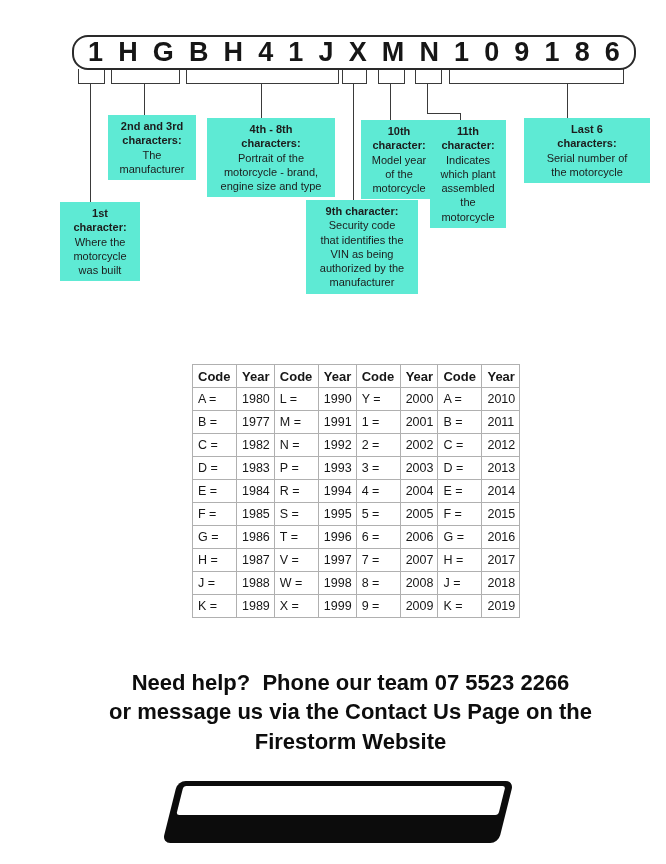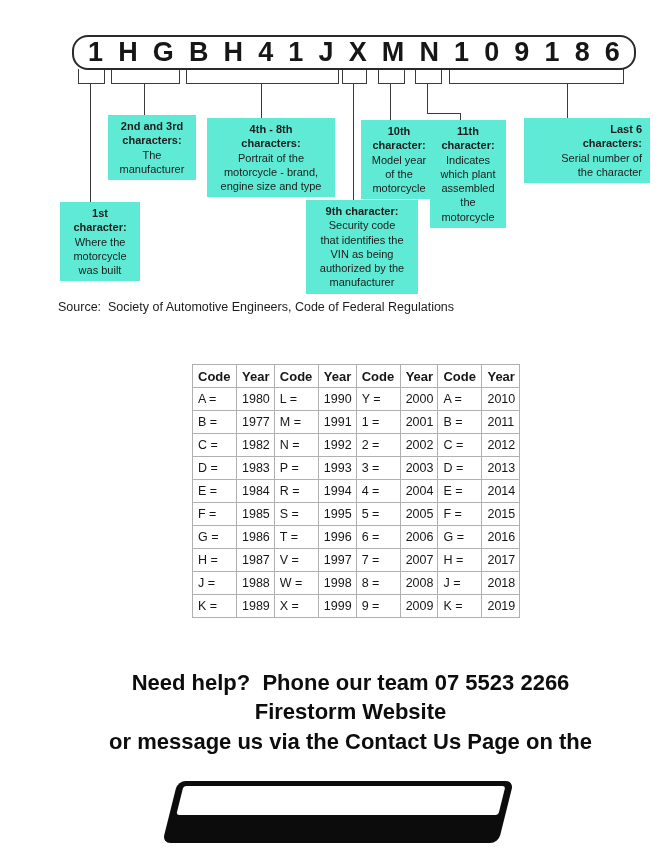--- a/index.html
+++ b/index.html
@@ -137,28 +137,27 @@
   </div>
   <div class="callout" style="left:430px;top:120px;width:60px;">
     <div class="t">11th
 character:</div>
     <div class="b">Indicates
 which plant
 assembled
 the
 motorcycle</div>
   </div>
-  <div class="callout" style="left:524px;top:118px;width:110px;text-align:right;">
+  <div class="callout" style="left:524px;top:118px;width:110px;">
     <div class="t">Last 6
 characters:</div>
     <div class="b">Serial number of
-the character</div>
-  </div>
-
-  <div class="source-line">Source:  Society of Automotive Engineers, Code of Federal Regulations</div>
+the motorcycle</div>
+  </div>
+
 
   <table class="year-table">
     <thead>
         <tr>
           <th class="col-code">Code</th>
           <th class="col-year">Year</th>
           <th class="col-code">Code</th>
           <th class="col-year">Year</th>
           <th class="col-code">Code</th>
           <th class="col-year">Year</th>
@@ -265,22 +264,22 @@
           <td class="col-code">9 =</td>
           <td class="col-year">2009</td>
           <td class="col-code">K =</td>
           <td class="col-year">2019</td>
         </tr>
       </tbody>
   </table>
 
   <div class="help">
     <div>Need help?  Phone our team 07 5523 2266</div>
+    <div>or message us via the Contact Us Page on the</div>
     <div>Firestorm Website</div>
-    <div>or message us via the Contact Us Page on the</div>
   </div>
 
   <div class="logo-shell">
     <div class="logo-white"></div>
   </div>
   <div class="logo-sub">MOTORCYCLES</div>
 
 </div>
 
 </body></html>

